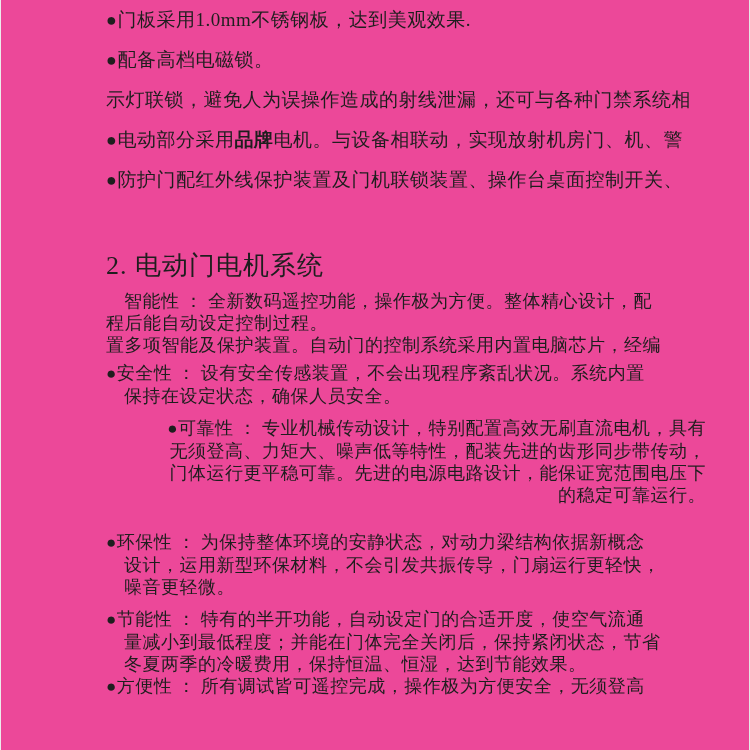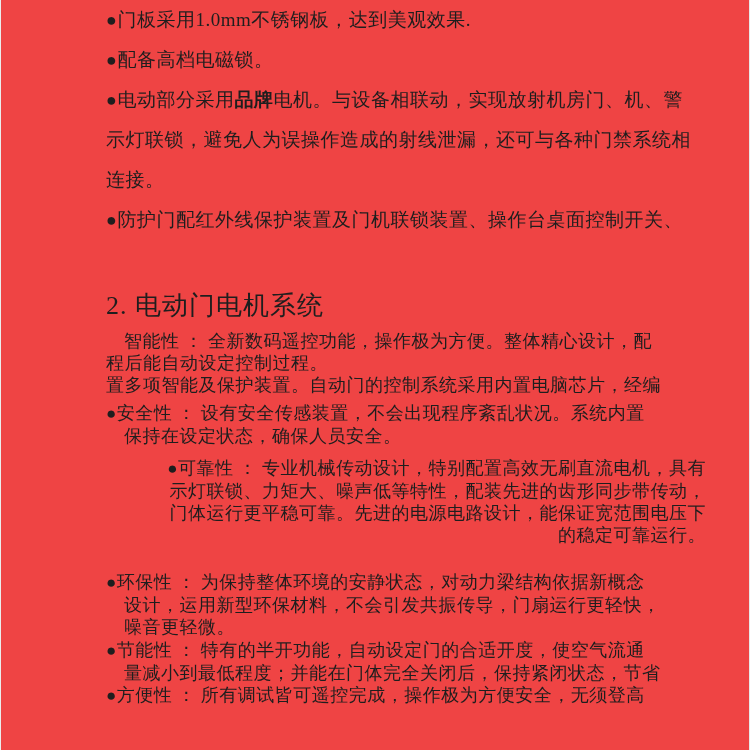--- a/index.html
+++ b/index.html
@@ -3,21 +3,21 @@
 <meta charset="utf-8">
 <style>
   html, body {
     margin: 0; padding: 0;
     background: #ffffff;
   }
   .page {
     position: relative;
     width: 750px; height: 750px;
     margin: 0 auto;
-    background: #ef4444;
+    background: #ec4899;
     overflow: hidden;
     color: #1e1e1e;
     font-family: "Liberation Serif", "DejaVu Serif", serif;
     border-left: 1px solid #ececec;
     border-right: 1px solid #e7e7e7;
     box-sizing: border-box;
   }
   .content {
     position: absolute;
     left: 105px; top: 0;
@@ -52,68 +52,68 @@
     font-size: 18px;
     line-height: 22px;
     letter-spacing: 0.5px;
   }
   .sec2 .line { white-space: nowrap; }
   .sec2 .indent { padding-left: 18px; }   
   .sec2 .cont { padding-left: 18px; }     
   .mt6 { margin-top: 6px; }
   .mt2 { margin-top: 10px; text-align: right; }
   .mt7 { margin-top: 25px; }
-  .mt1 { margin-top: 1px; font-family: Liberation Serif, serif; }
+  .mt1 { margin-top: 10px; font-family: Liberation Serif, serif; }
 </style>
 </head>
 <body>
 
 <div class="page">
   <div class="content">
 
     <div class="sec1">
       <div class="line"><span class="bullet">●</span><span>门板采用1.0mm不锈钢板，达到美观效果.</span></div>
       <div class="line"><span class="bullet">●</span><span>配备高档电磁锁。</span></div>
+      <div class="line"><span>示灯联锁，避免人为误操作造成的射线泄漏，还可与各种门禁系统相</span></div>
       <div class="line"><span class="bullet">●</span><span>电动部分采用</span><span class="bold">品牌</span><span>电机。与设备相联动，实现放射机房门、机、警</span></div>
-      <div class="line"><span>示灯联锁，避免人为误操作造成的射线泄漏，还可与各种门禁系统相</span></div>
-      <div class="line"><span>连接。</span></div>
       <div class="line"><span class="bullet">●</span><span>防护门配红外线保护装置及门机联锁装置、操作台桌面控制开关、</span></div>
     </div>
 
     <h2 class="heading">2. 电动门电机系统</h2>
 
     <div class="sec2">
 
       <div class="mt6">
         <div class="line indent">智能性 ： 全新数码遥控功能，操作极为方便。整体精心设计，配</div>
         <div class="line">程后能自动设定控制过程。</div>
         <div class="line">置多项智能及保护装置。自动门的控制系统采用内置电脑芯片，经编</div>
       </div>
 
       <div class="mt6">
         <div class="line"><span class="bullet">●</span><span>安全性 ： 设有安全传感装置，不会出现程序紊乱状况。系统内置</span></div>
         <div class="line cont">保持在设定状态，确保人员安全。</div>
       </div>
 
       <div class="mt2">
         <div class="line"><span class="bullet">●</span><span>可靠性 ： 专业机械传动设计，特别配置高效无刷直流电机，具有</span></div>
-        <div class="line cont">示灯联锁、力矩大、噪声低等特性，配装先进的齿形同步带传动，</div>
+        <div class="line cont">无须登高、力矩大、噪声低等特性，配装先进的齿形同步带传动，</div>
         <div class="line cont">门体运行更平稳可靠。先进的电源电路设计，能保证宽范围电压下</div>
         <div class="line cont">的稳定可靠运行。</div>
       </div>
 
       <div class="mt7">
         <div class="line"><span class="bullet">●</span><span>环保性 ： 为保持整体环境的安静状态，对动力梁结构依据新概念</span></div>
         <div class="line cont">设计，运用新型环保材料，不会引发共振传导，门扇运行更轻快，</div>
         <div class="line cont">噪音更轻微。</div>
       </div>
 
       <div class="mt1">
         <div class="line"><span class="bullet">●</span><span>节能性 ： 特有的半开功能，自动设定门的合适开度，使空气流通</span></div>
         <div class="line cont">量减小到最低程度；并能在门体完全关闭后，保持紧闭状态，节省</div>
+        <div class="line cont">冬夏两季的冷暖费用，保持恒温、恒湿，达到节能效果。</div>
       </div>
 
       <div>
         <div class="line"><span class="bullet">●</span><span>方便性 ： 所有调试皆可遥控完成，操作极为方便安全，无须登高</span></div>
       </div>
 
     </div>
   </div>
 </div>
 

